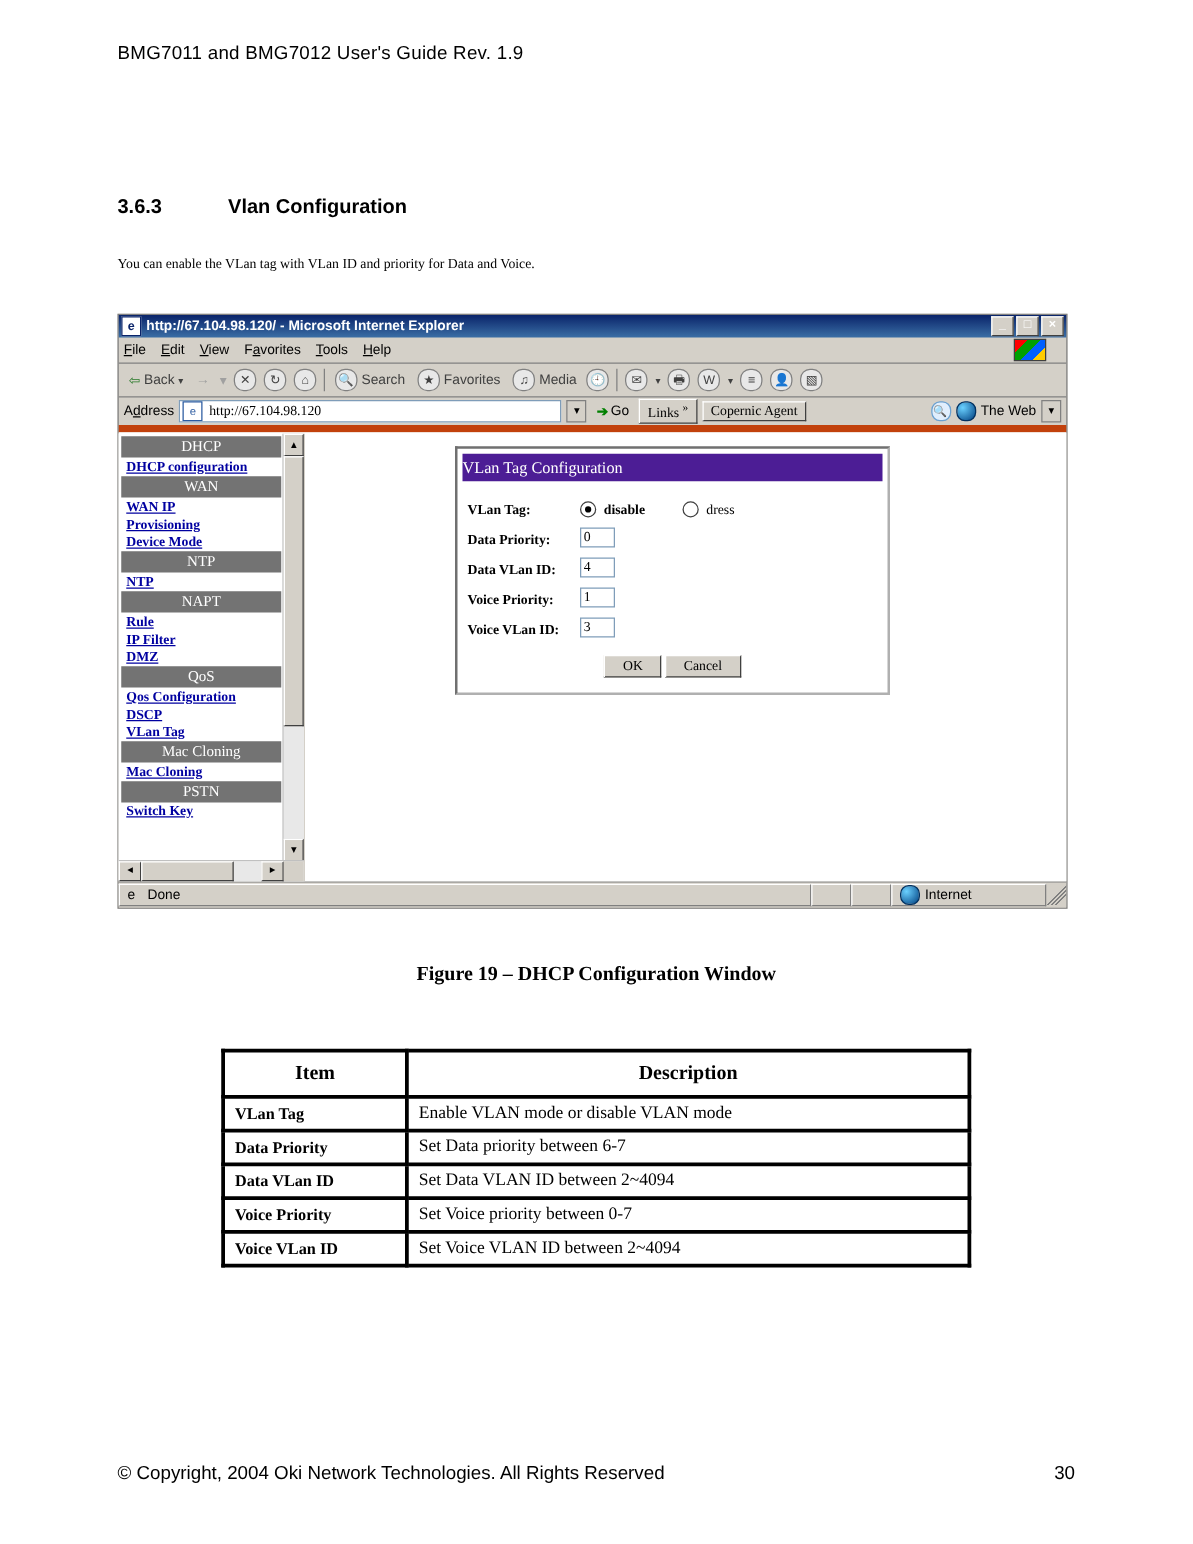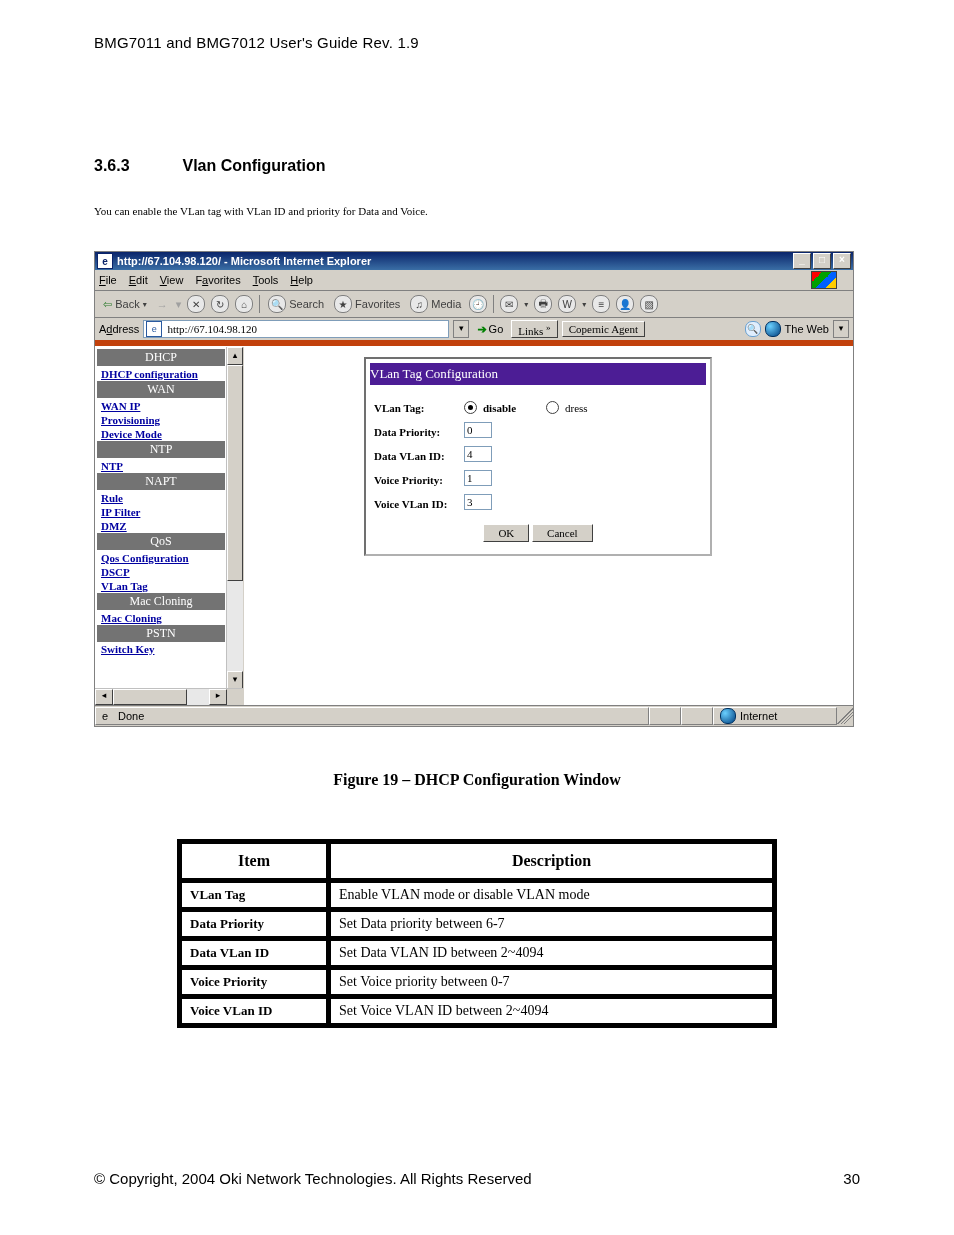--- a/index.html
+++ b/index.html
@@ -208,21 +208,21 @@
     margin-top:44px;
   }
   
   table.desc{
     margin: 50px auto 0 auto;
     border-collapse:collapse;
     width: 600px;
     font-size:14px;
   }
   table.desc th, table.desc td{
-    border:5px solid #000000;
+    border:3px solid #000000;
     padding:4px 8px;
     text-align:left;
     vertical-align:top;
   }
   table.desc th{
     font-weight:bold; text-align:center; font-size:16px; padding:8px;
   }
   table.desc td.item{ font-weight:bold; width:128px; font-size:13px;}
   table.desc td.descr{ font-size:14px; }
   

